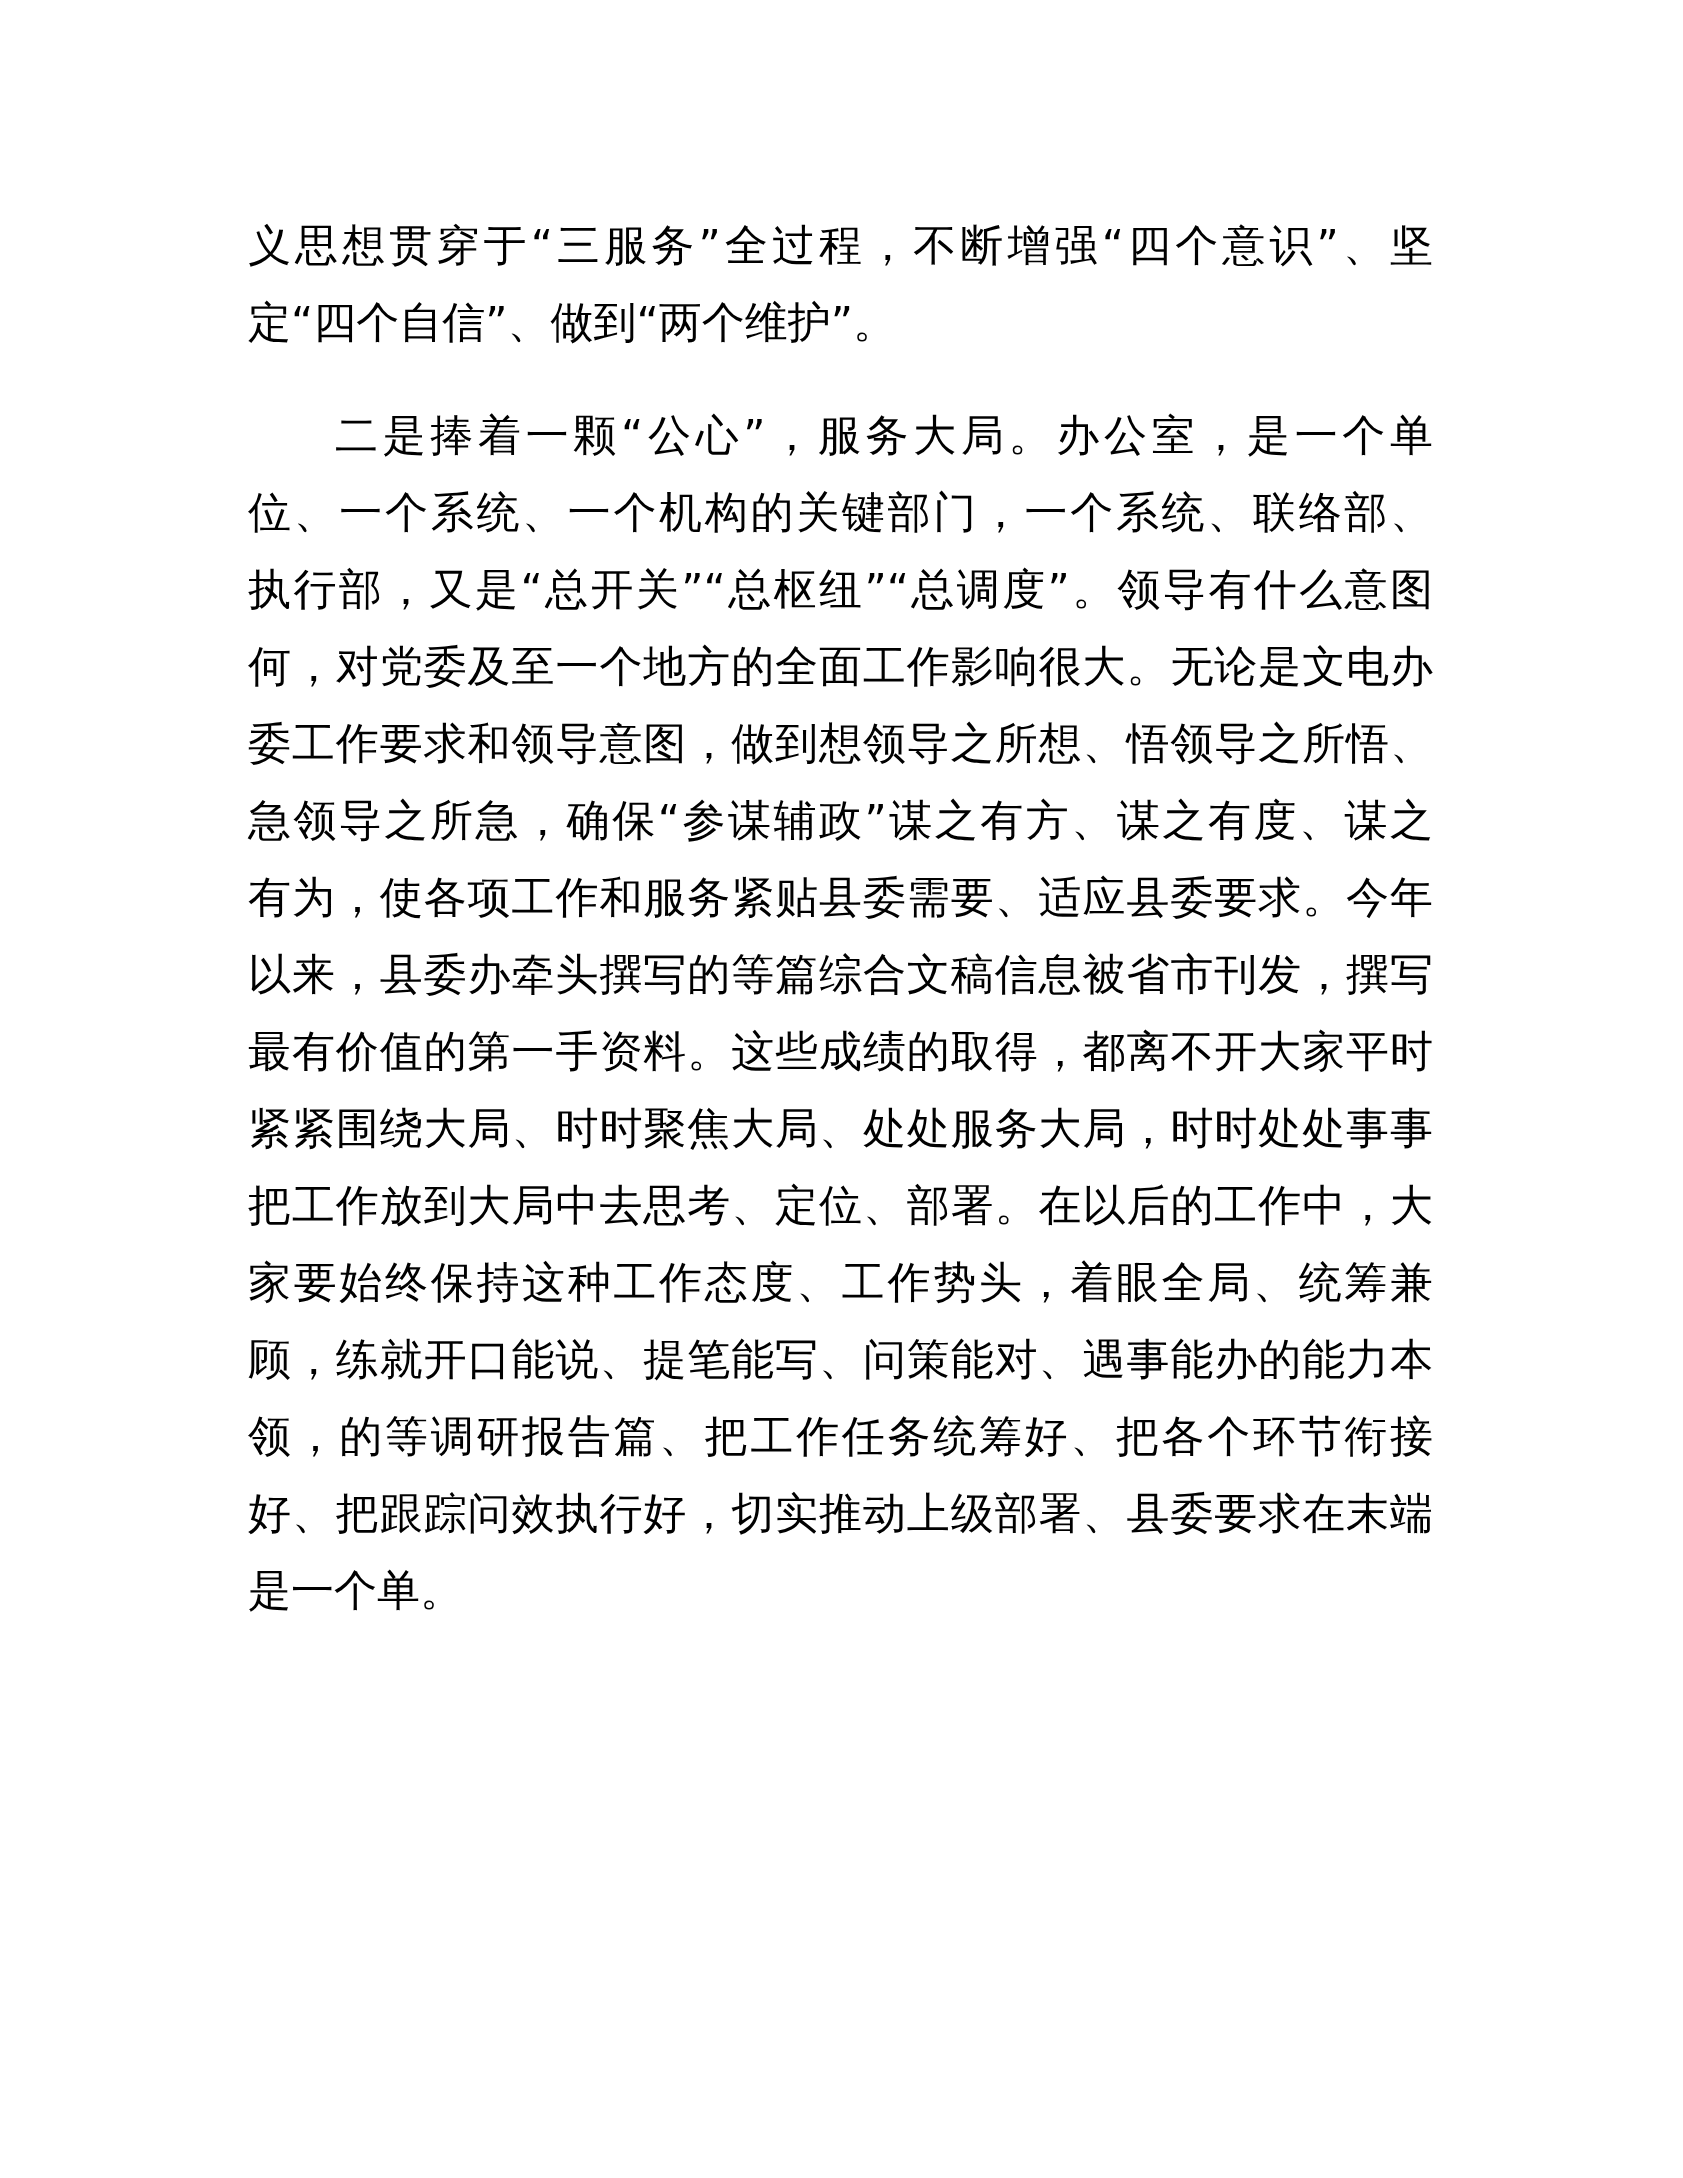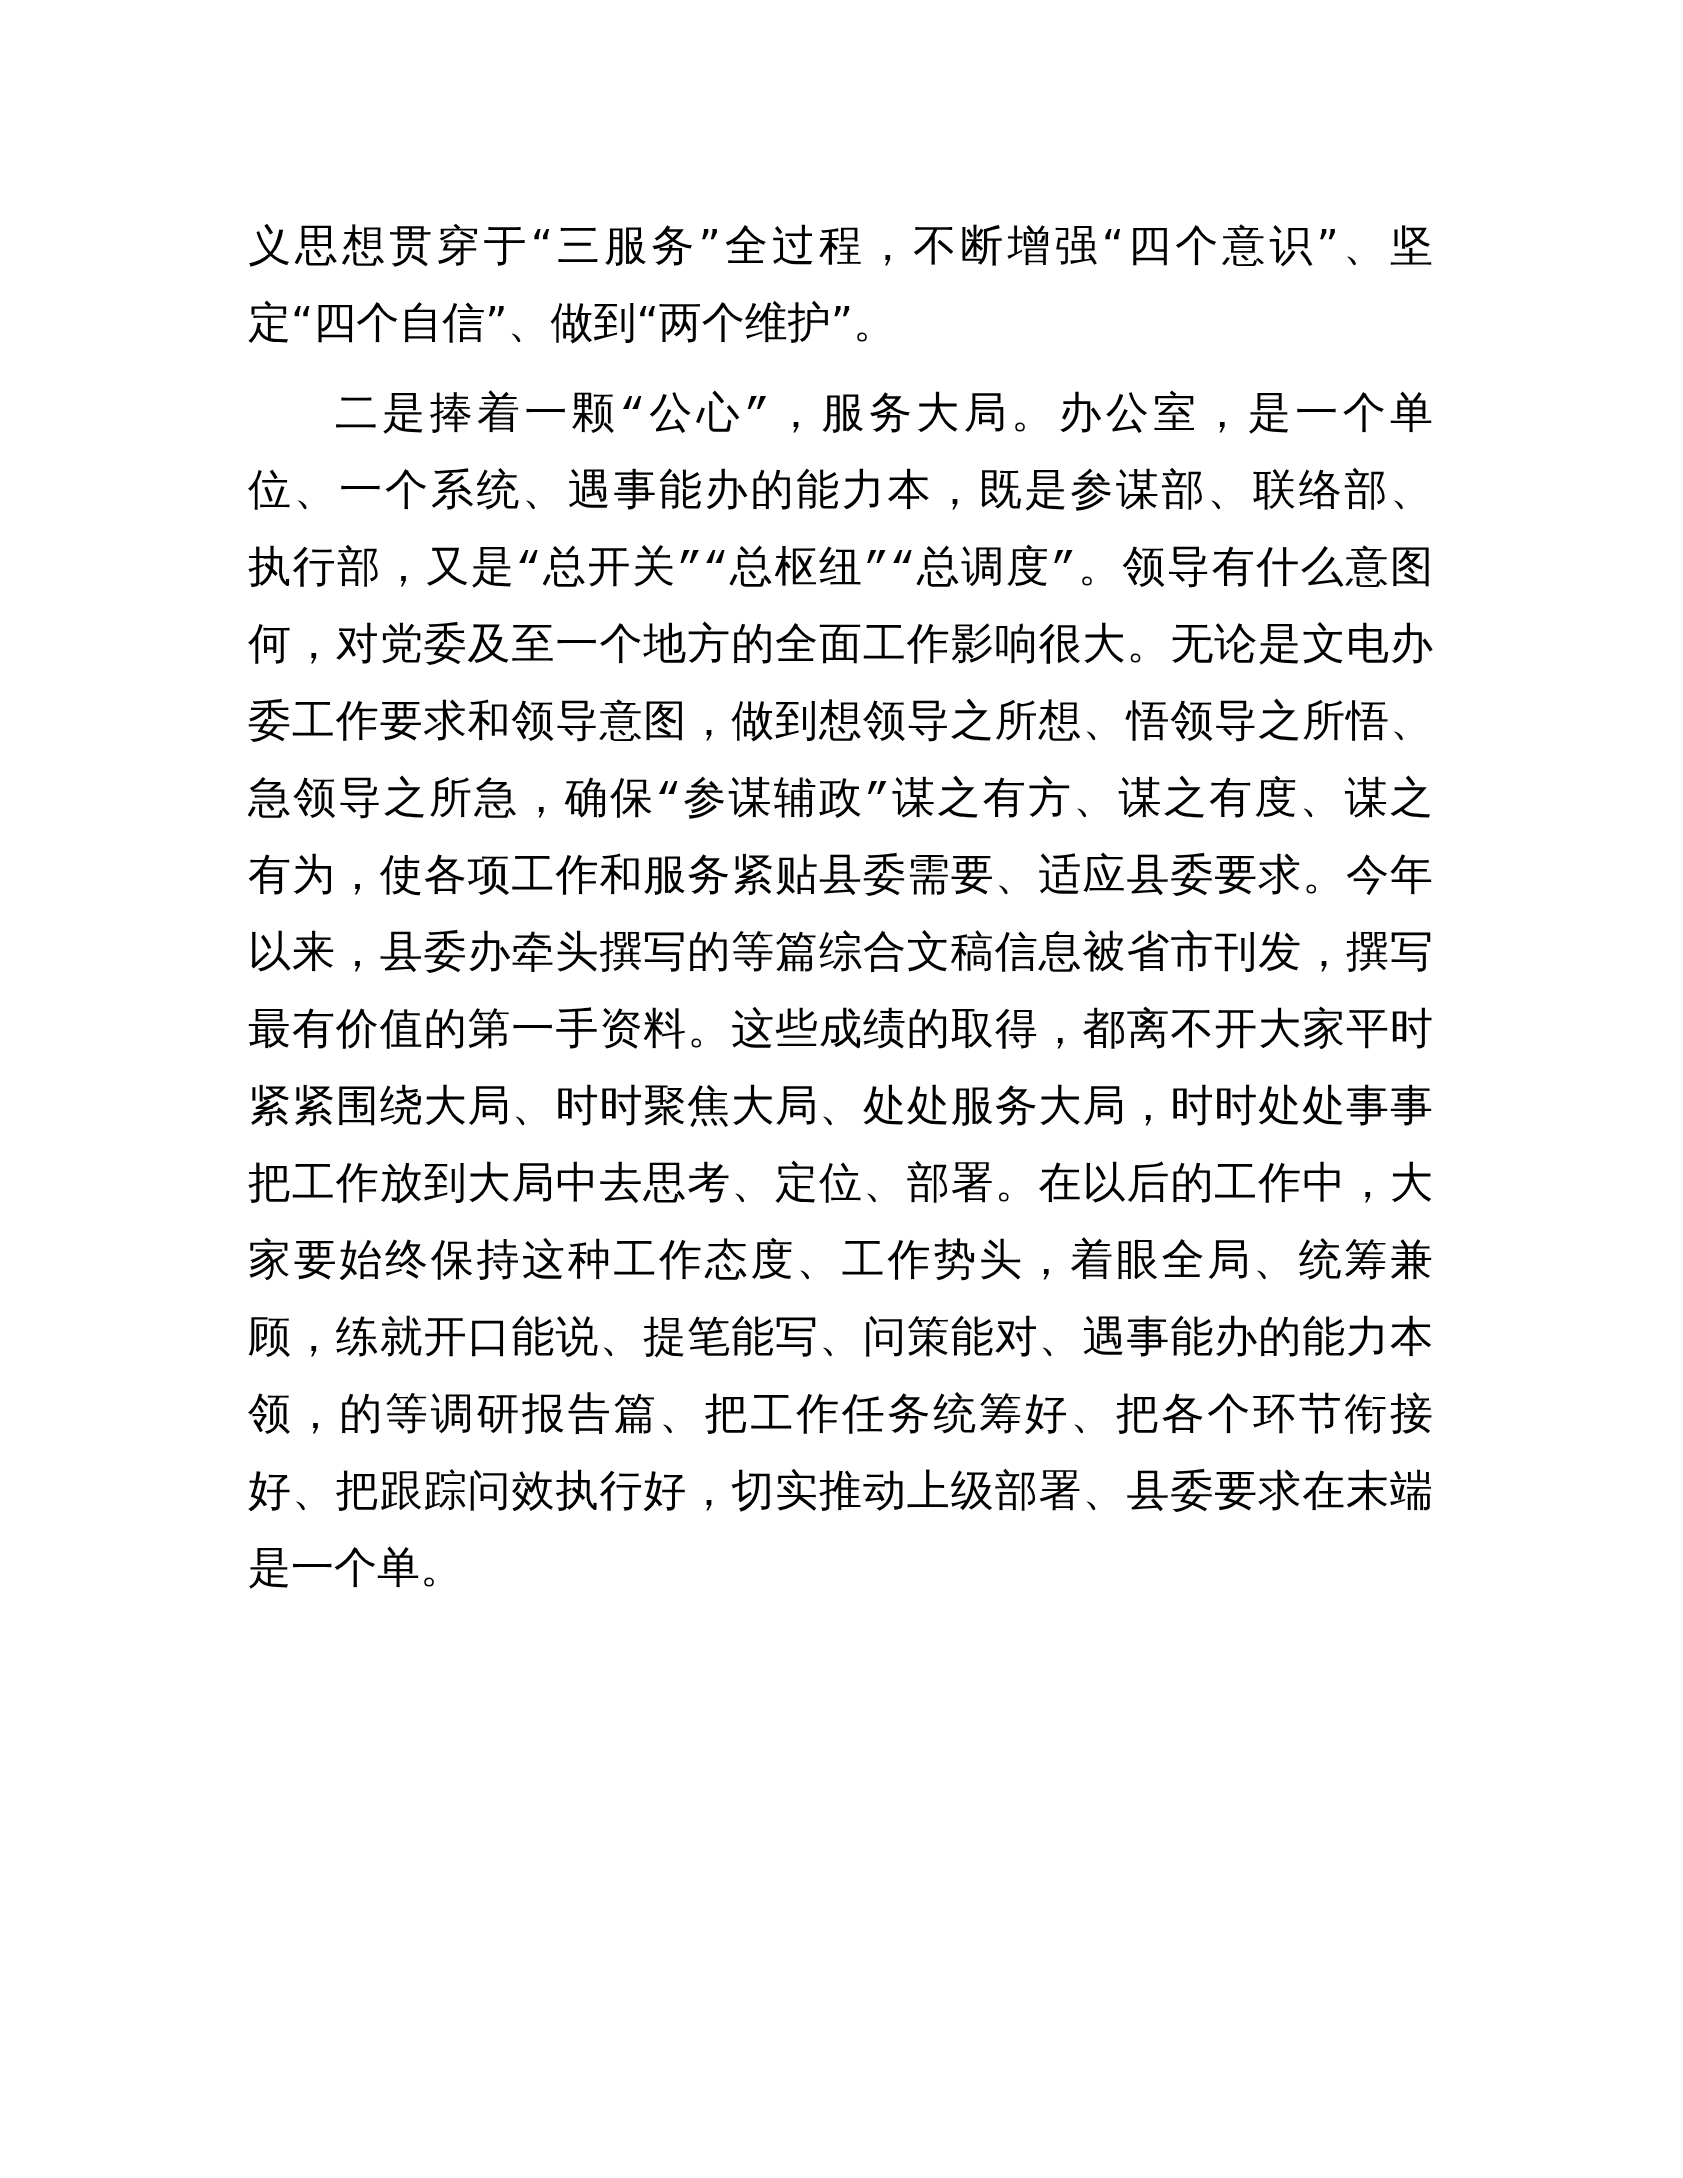--- a/index.html
+++ b/index.html
@@ -39,35 +39,35 @@
       overflow: visible;
     }
     .line.last {
       text-align: center;
       text-align-last: left;
     }
     .line.indent {
       padding-left: 87px;
     }
     #para1 { top: 207px; }
-    #para2 { top: 377px; font-family: Liberation Mono, monospace; }
+    #para2 { top: 397px; }
   </style>
 </head>
 <body>
 
 <div class="page">
 
   <div class="text-block" id="para1">
     <span class="line">义思想贯穿于“三服务”全过程，不断增强“四个意识”、坚</span>
     <span class="line last">定“四个自信”、做到“两个维护”。</span>
   </div>
 
   <div class="text-block" id="para2">
     <span class="line indent">二是捧着一颗“公心”，服务大局。办公室，是一个单</span>
-    <span class="line">位、一个系统、遇事能办的能力本，既是参谋部、联络部、</span>
+    <span class="line">位、一个系统、一个机构的关键部门，一个系统、联络部、</span>
     <span class="line">执行部，又是“总开关”“总枢纽”“总调度”。领导有什么意图</span>
     <span class="line">何，对党委及至一个地方的全面工作影响很大。无论是文电办</span>
     <span class="line">委工作要求和领导意图，做到想领导之所想、悟领导之所悟、</span>
     <span class="line">急领导之所急，确保“参谋辅政”谋之有方、谋之有度、谋之</span>
     <span class="line">有为，使各项工作和服务紧贴县委需要、适应县委要求。今年</span>
     <span class="line">以来，县委办牵头撰写的等篇综合文稿信息被省市刊发，撰写</span>
     <span class="line">最有价值的第一手资料。这些成绩的取得，都离不开大家平时</span>
     <span class="line">紧紧围绕大局、时时聚焦大局、处处服务大局，时时处处事事</span>
     <span class="line">把工作放到大局中去思考、定位、部署。在以后的工作中，大</span>
     <span class="line">家要始终保持这种工作态度、工作势头，着眼全局、统筹兼</span>

